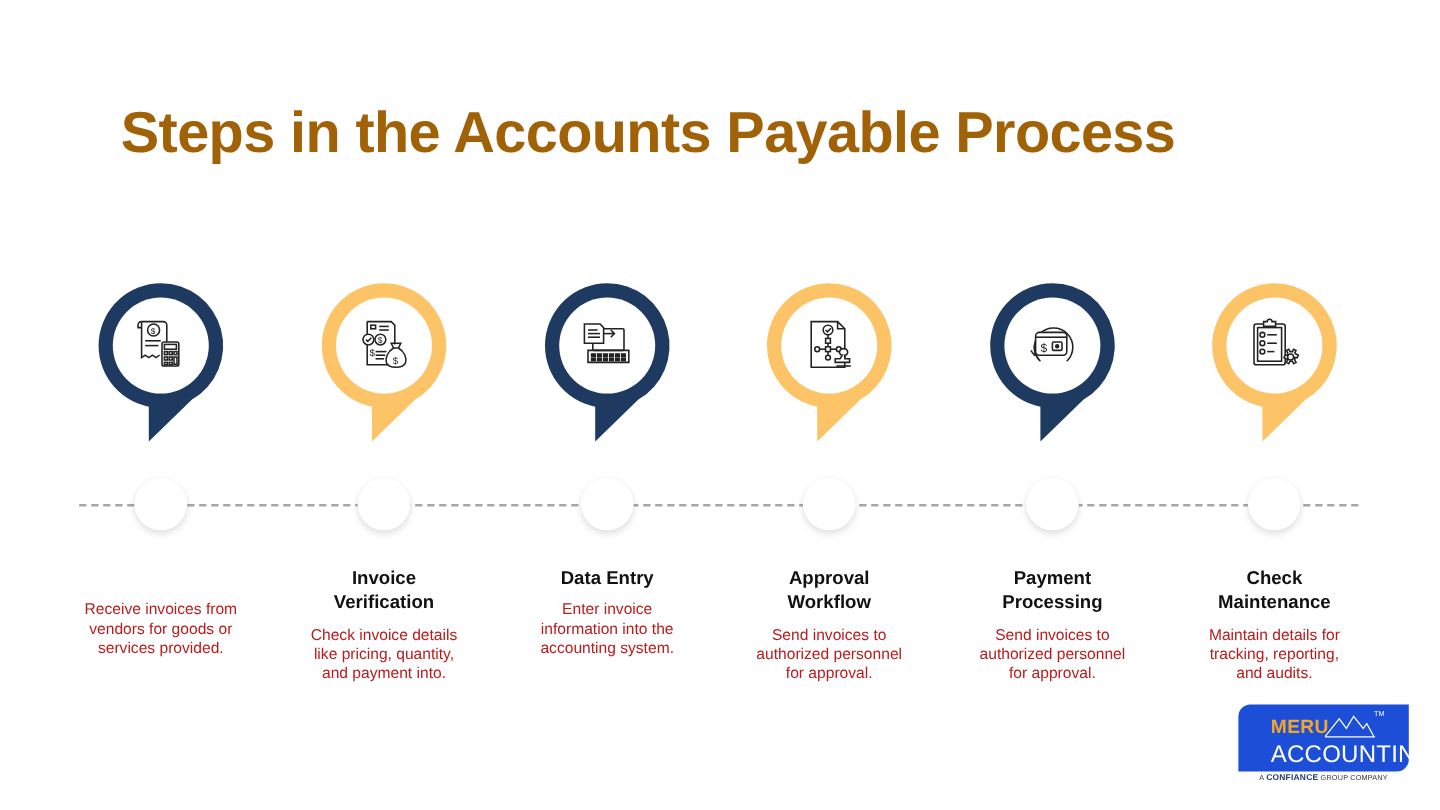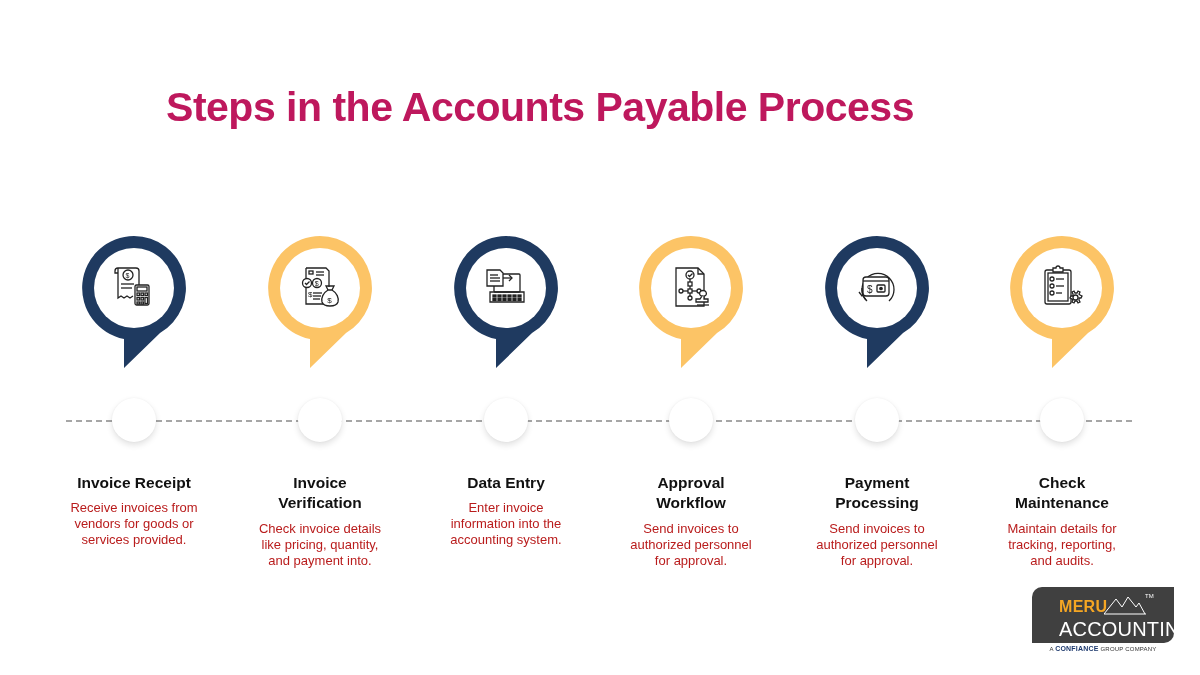--- a/index.html
+++ b/index.html
@@ -1,21 +1,21 @@
 <!DOCTYPE html>
 <html><head>
 <meta charset="utf-8">
 <style>
   * { box-sizing: border-box; margin: 0; padding: 0; }
   html, body { width: 1200px; height: 675px; background: #ffffff; overflow: hidden; }
   body { position: relative; font-family: "Liberation Sans", "DejaVu Sans", sans-serif; color: #1d1d1d; }
 
   .title {
     position: absolute; left: 0; top: 84px; width: 1080px;
-    text-align: center; font-size: 41px; font-weight: 700; letter-spacing: -0.5px; color: #be185d;
+    text-align: center; font-size: 48px; font-weight: 700; letter-spacing: -0.5px; color: #a16207;
   }
 
   .timeline {
     position: absolute; left: 66px; top: 420px; width: 1066px; height: 0;
     border-top: 2.5px dashed #a6a6a6;
   }
 
   .step { position: absolute; top: 0; width: 186px; height: 675px; }
 
   .pin { position: absolute; left: 50%; top: 236px; width: 104px; height: 134px; margin-left: -52px; }
@@ -34,21 +34,21 @@
   }
   .step-desc {
     position: absolute; left: 0; width: 100%;
     text-align: center; font-size: 13px; line-height: 16px; color: #b91c1c;
   }
   .desc-1line { top: 500px; }
   .desc-2line { top: 521px; }
 
   .logo {
     position: absolute; left: 1032px; top: 587px; width: 142px; height: 56px;
-    background: #404040; border-radius: 10px 0 10px 0;
+    background: #1d4ed8; border-radius: 10px 0 10px 0;
   }
   .logo .meru { position: absolute; left: 27px; top: 11px; font-size: 16px; font-weight: 700; color: #f5a623; letter-spacing: 0.3px; }
   .logo .acct { position: absolute; left: 27px; top: 31px; font-size: 20px; color: #ffffff; letter-spacing: 0.2px; }
   .logo .tm { position: absolute; left: 113px; top: 6px; font-size: 6px; color: #ffffff; }
   .logo svg { position: absolute; left: 72px; top: 8px; }
   .logo-sub {
     position: absolute; left: 1032px; top: 645px; width: 142px; text-align: center;
     font-size: 6px; color: #333; letter-spacing: 0.2px;
   }
   .logo-sub .conf { color: #1e3a6e; font-weight: 700; font-size: 7px; }
@@ -80,21 +80,20 @@
         <rect x="37" y="35" width="2.5" height="2.5"></rect>
         <rect x="41" y="35" width="2.5" height="2.5"></rect>
       <rect x="33" y="39.5" width="2.5" height="2.5"></rect>
         <rect x="37" y="39.5" width="2.5" height="2.5"></rect>
         <rect x="41" y="39.5" width="2.5" height="6"></rect>
       <rect x="33" y="44" width="2.5" height="2"></rect>
         <rect x="37" y="44" width="2.5" height="2"></rect>
     </svg>
   </div>
   <div class="node"></div>
-  <div class="step-title"><span>Invoice Receipt</span></div>
   <div class="step-desc desc-1line">
     <div>Receive invoices from</div>
       <div>vendors for goods or</div>
       <div>services provided.</div>
   </div>
 </div>
 
 <div class="step" style="left:227px;">
   <div class="pin">
     <svg viewBox="0 0 104 134">

